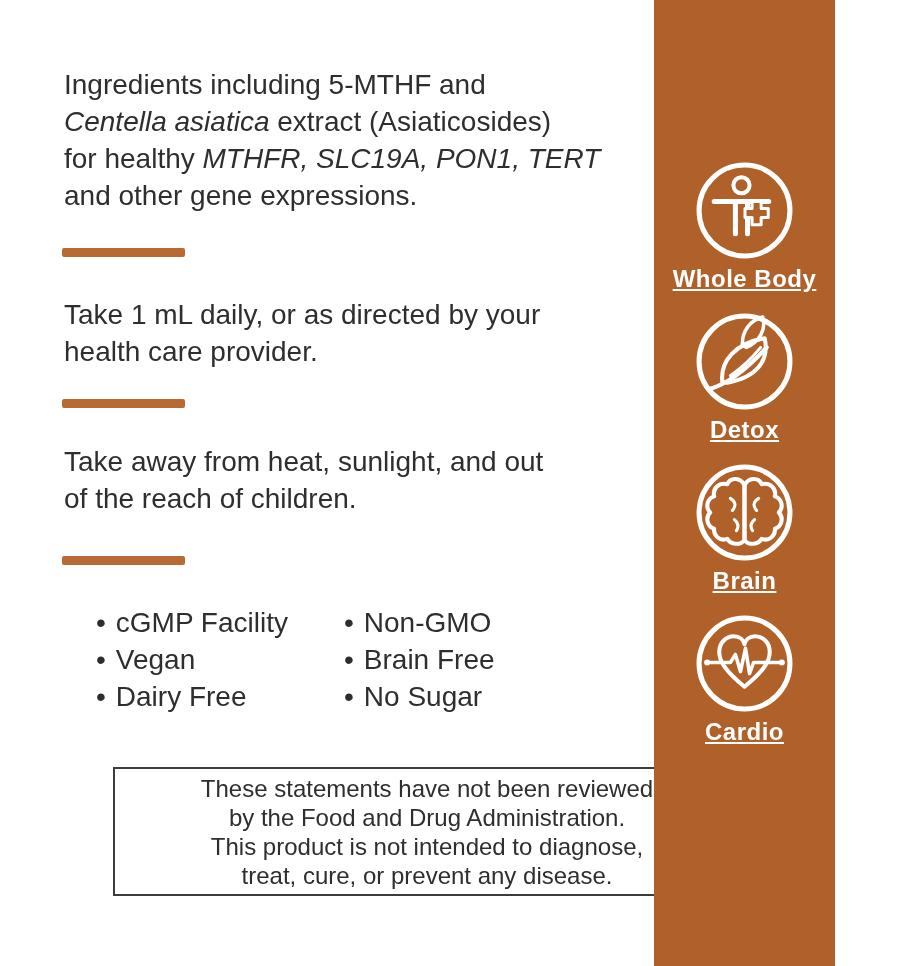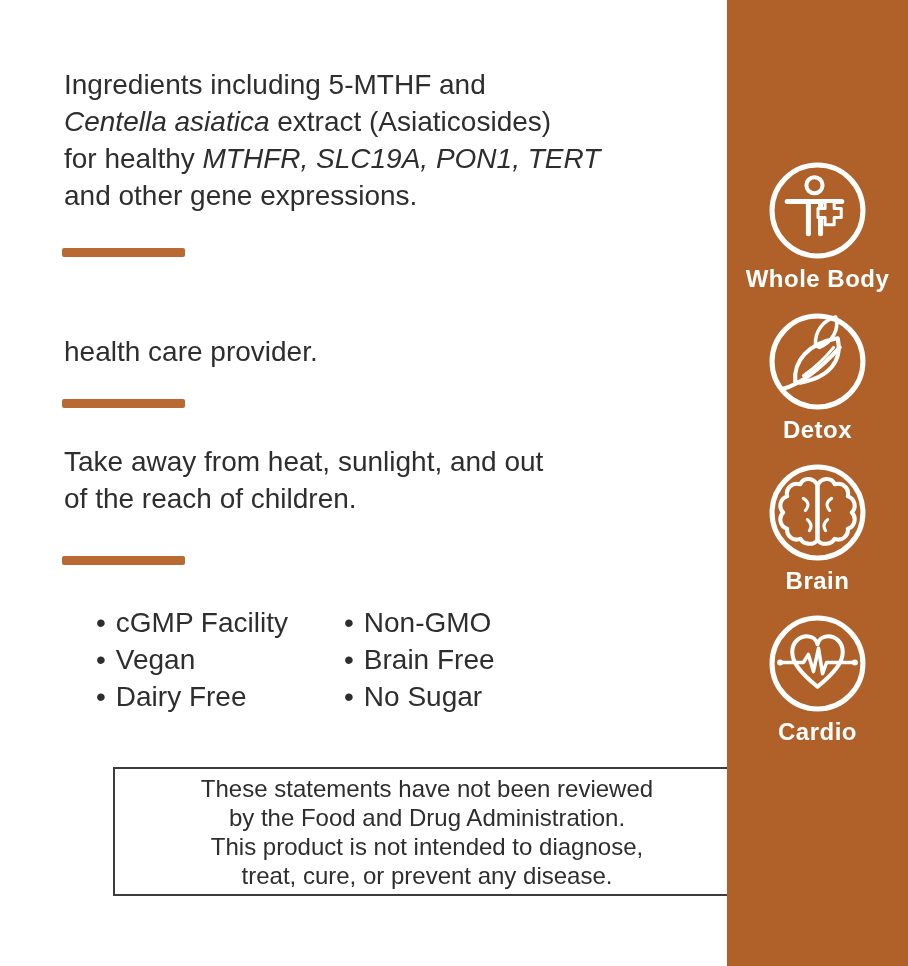--- a/index.html
+++ b/index.html
@@ -11,21 +11,21 @@
     --page-bg:#ffffff;
   }
   *{margin:0;padding:0;box-sizing:border-box;}
   html,body{width:908px;height:966px;}
   body{
     font-family:"Liberation Sans",sans-serif;
     background:var(--page-bg);
     overflow:hidden;
     position:relative;
   }
-  .page{position:relative;width:908px;height:966px;background:var(--page-bg);}
+  .page{position:relative;width:835px;height:966px;background:var(--page-bg);}
   .content{position:absolute;left:0;top:0;width:727px;height:966px;}
   .para{
     position:absolute;left:64px;
     font-size:28px;line-height:37px;color:var(--text);
     white-space:nowrap;
   }
   .para .it{font-style:italic;}
   .pos-ingredients{top:66px;}
   .pos-directions{top:296px;}
   .pos-storage{top:443px;}
@@ -58,20 +58,21 @@
   }
   .sidebar{
     position:absolute;right:0;top:0;width:181px;height:966px;
     background:var(--sidebar-bg);
     display:flex;flex-direction:column;align-items:center;
     padding-top:160px;
   }
   .side-item{
     height:151px;display:flex;flex-direction:column;align-items:center;
     color:var(--icon-stroke);
+    text-decoration:underline;
   }
   .side-icon{width:101px;height:101px;display:block;}
   .side-icon *{vector-effect:none;}
   .side-label{
     margin-top:4px;
     font-size:24px;font-weight:bold;letter-spacing:0.5px;
     color:#ffffff;white-space:nowrap;
   }
   svg{stroke:currentColor;fill:none;}
 </style>
@@ -79,21 +80,21 @@
 <body>
 
 <div class="page">
 
   <div class="content">
 
     <p class="para pos-ingredients"><span>Ingredients including 5-MTHF and</span><br><span class="it">Centella asiatica</span><span> extract (Asiaticosides)</span><br><span>for healthy </span><span class="it">MTHFR, SLC19A, PON1, TERT</span><br><span>and other gene expressions.</span></p>
 
     <div class="divider d1"></div>
 
-    <p class="para pos-directions"><br><span>health care provider.</span></p>
+    <p class="para pos-directions"><span>Take 1 mL daily, or as directed by your</span><br><span>health care provider.</span></p>
 
     <div class="divider d2"></div>
 
     <p class="para pos-storage"><span>Take away from heat, sunlight, and out</span><br><span>of the reach of children.</span></p>
 
     <div class="divider d3"></div>
 
     <div class="bullets">
       <ul class="bullet-col">
         <li><span class="bullet-marker">•</span><span>cGMP Facility</span></li>

